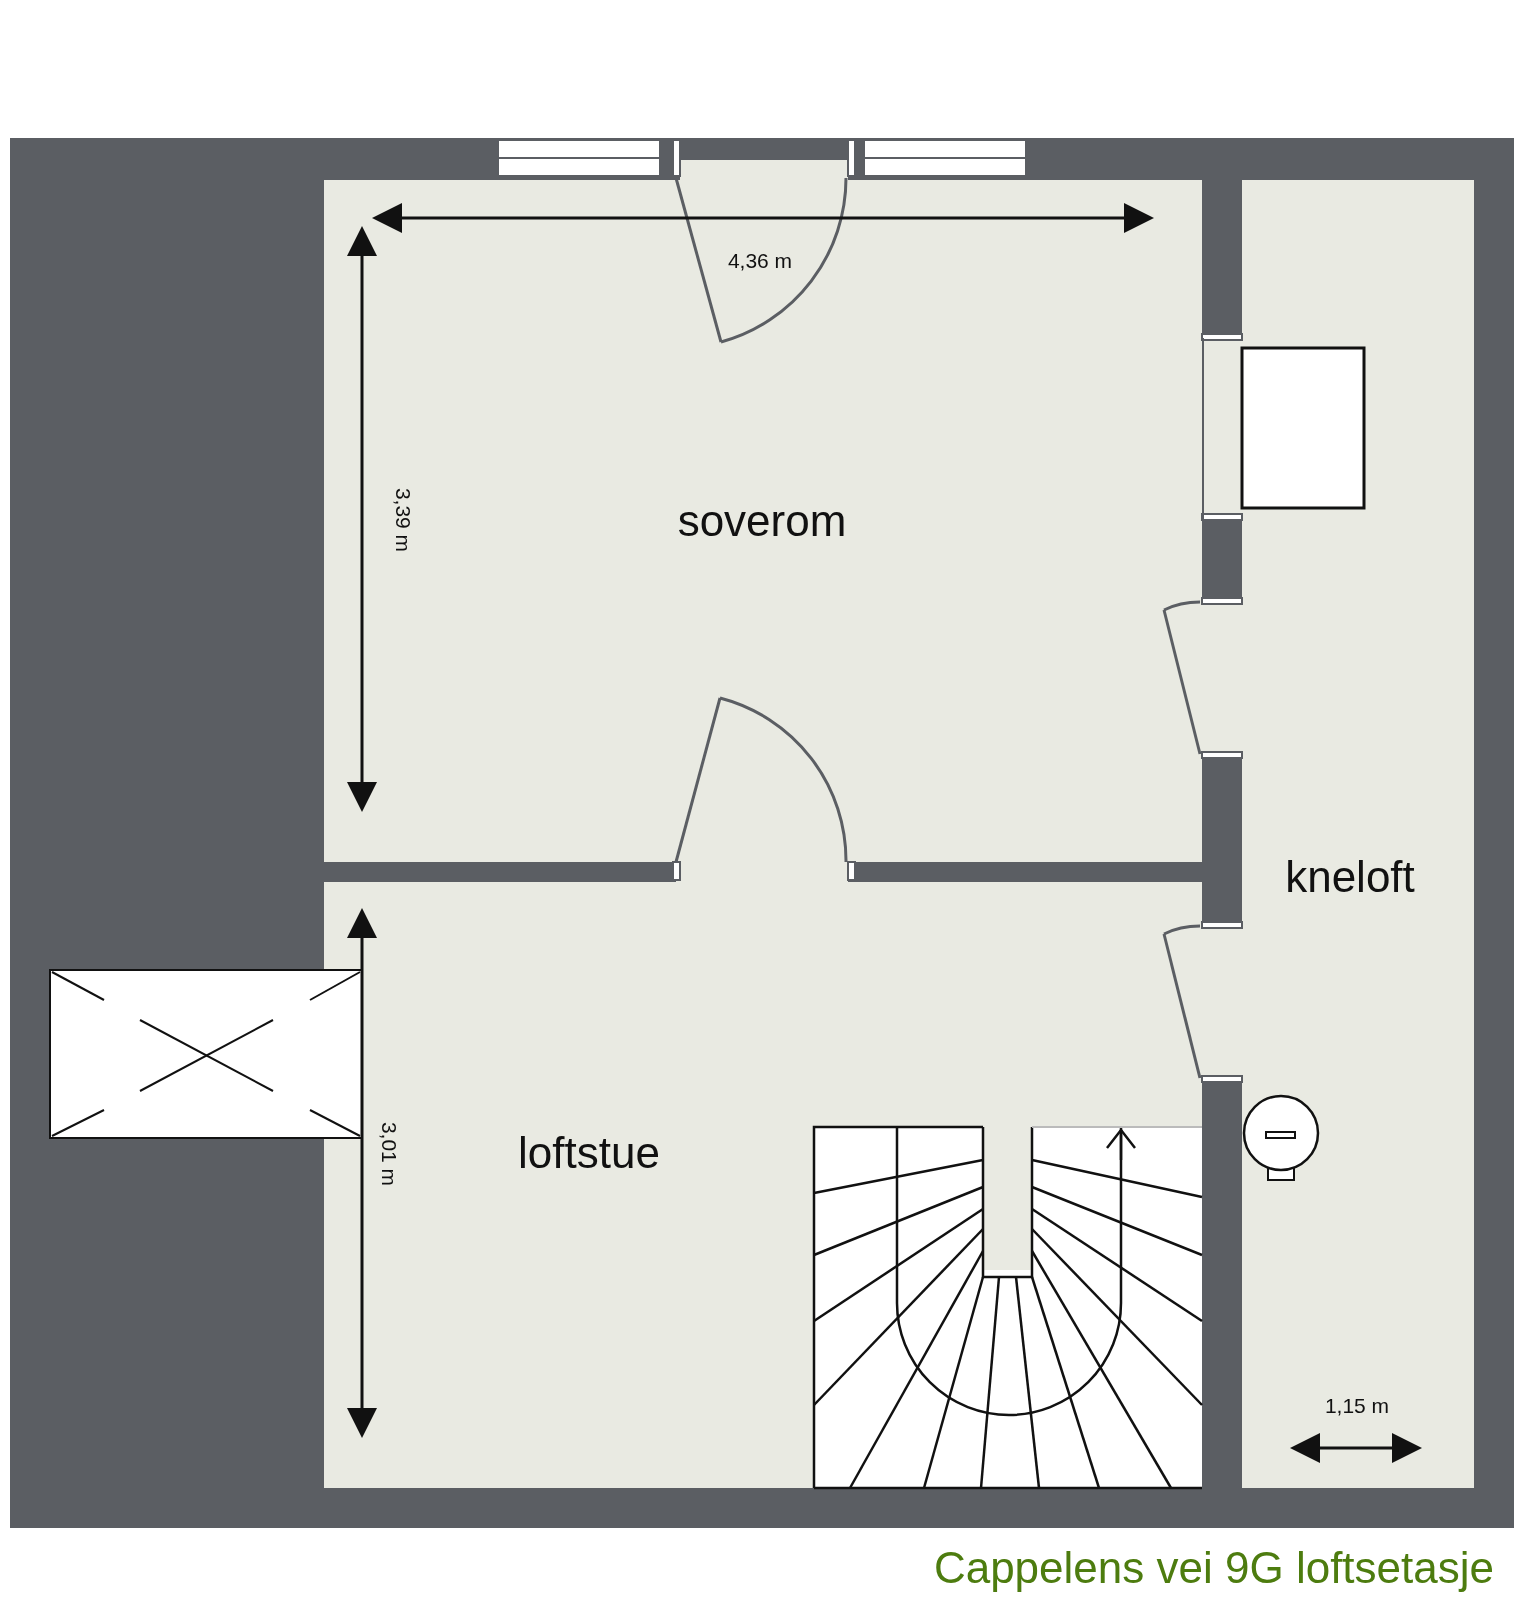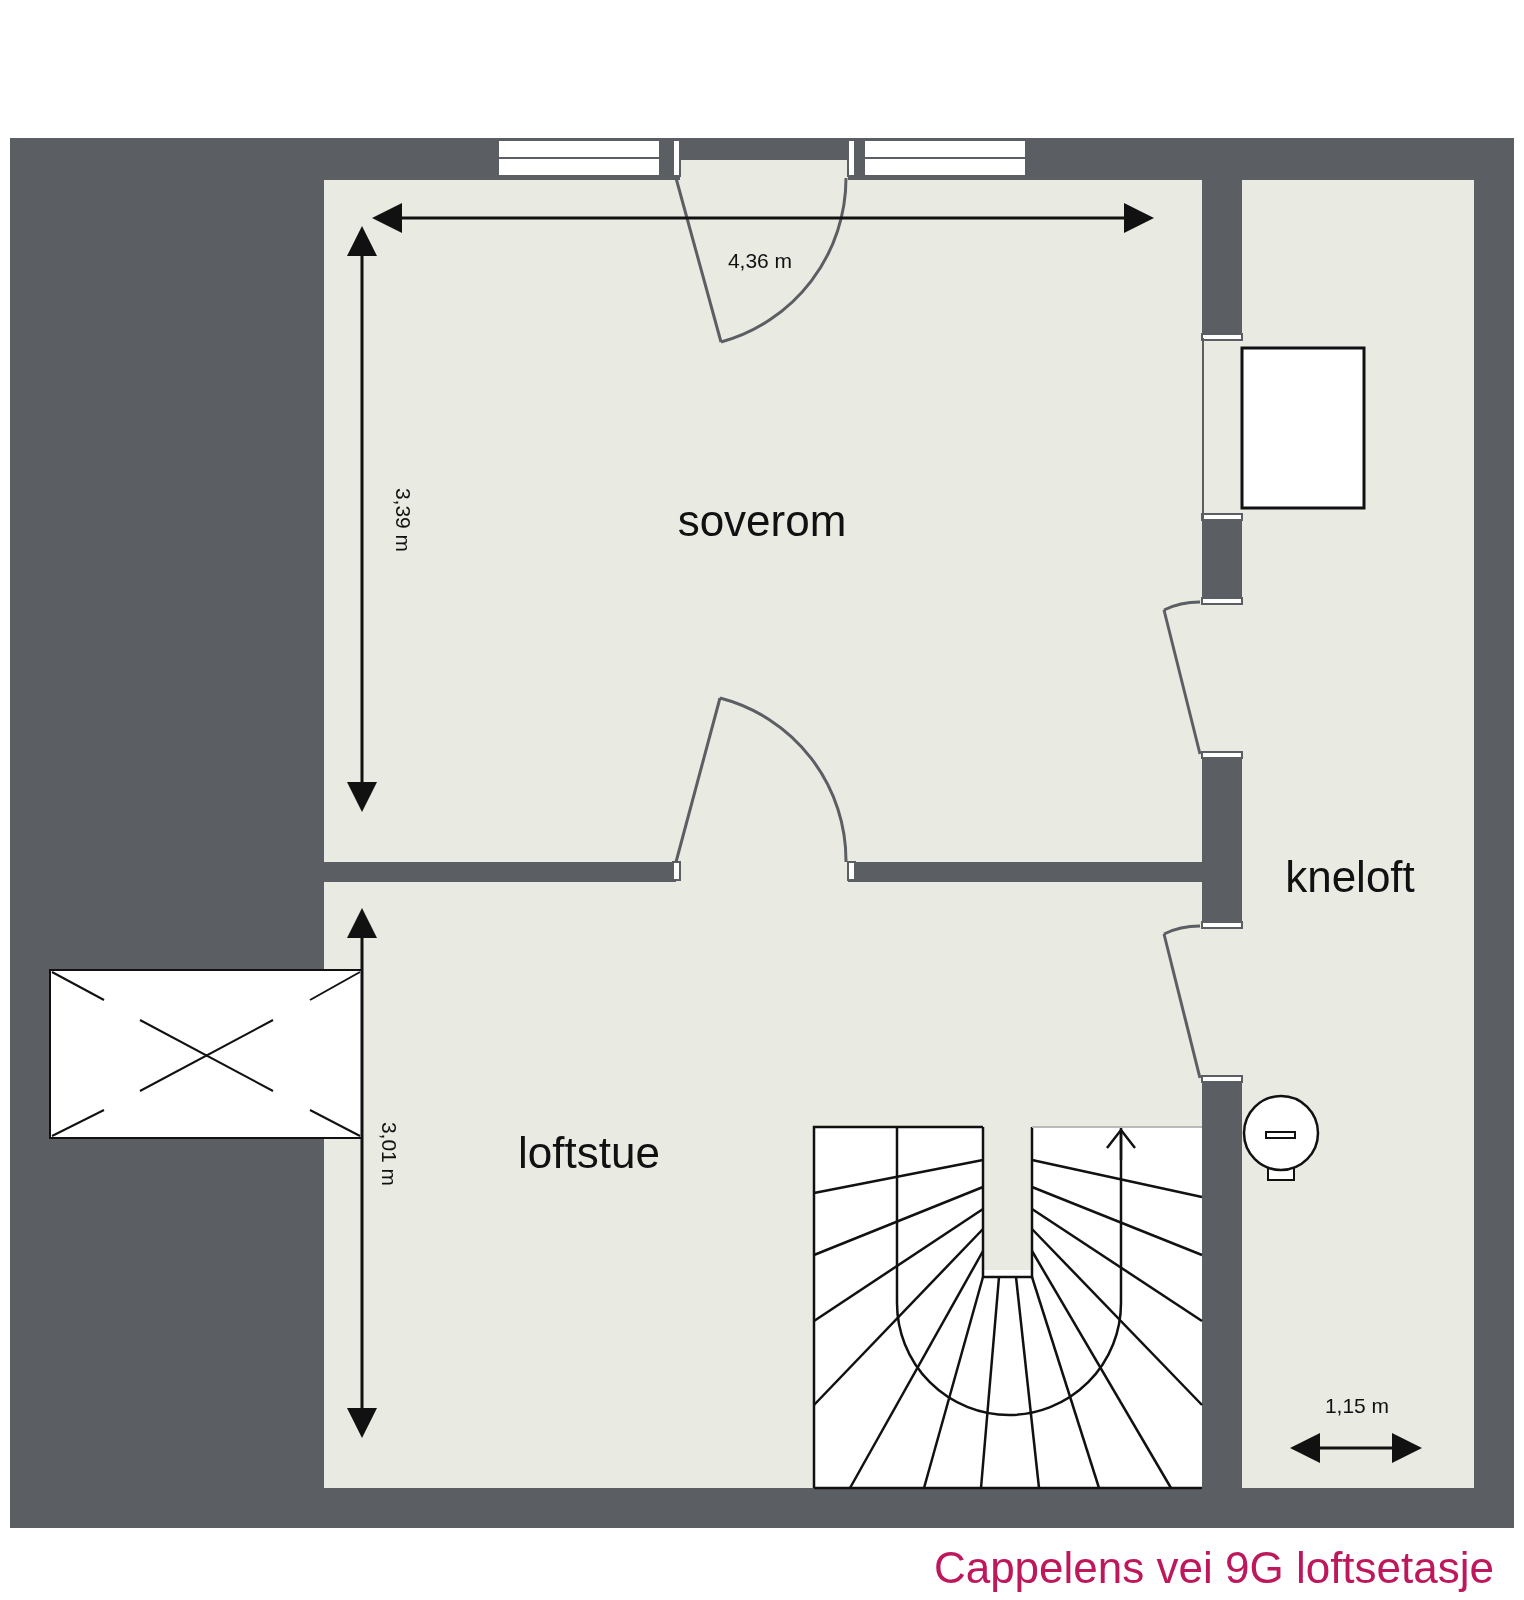--- a/index.html
+++ b/index.html
@@ -1,21 +1,21 @@
 <!DOCTYPE html>
 <html><head>
 <meta charset="utf-8">
 <style>
   html, body { margin: 0; padding: 0; background: #ffffff; }
   body { width: 1524px; height: 1600px; position: relative; overflow: hidden;
          font-family: "Liberation Sans", sans-serif; }
   #plan { position: absolute; left: 0; top: 0; }
   .room-label { font-family: "Liberation Sans", sans-serif; font-size: 44px; fill: #111; }
   .dim-label { font-family: "Liberation Sans", sans-serif; font-size: 21px; fill: #111; }
-  .caption { position: absolute; right: 30px; top: 1543px; font-size: 44px; color: #be185d;
+  .caption { position: absolute; right: 30px; top: 1543px; font-size: 44px; color: #4d7c0f;
              font-family: "Liberation Sans", sans-serif; white-space: nowrap; }
 </style>
 </head>
 <body>
 
 <svg id="plan" width="1524" height="1600" viewBox="0 0 1524 1600" xmlns="http://www.w3.org/2000/svg">
 
   <rect x="10" y="138" width="1504" height="1390" fill="#5b5e63"></rect>
 
   <rect x="324" y="180" width="878" height="682" fill="#e9eae2"></rect>

